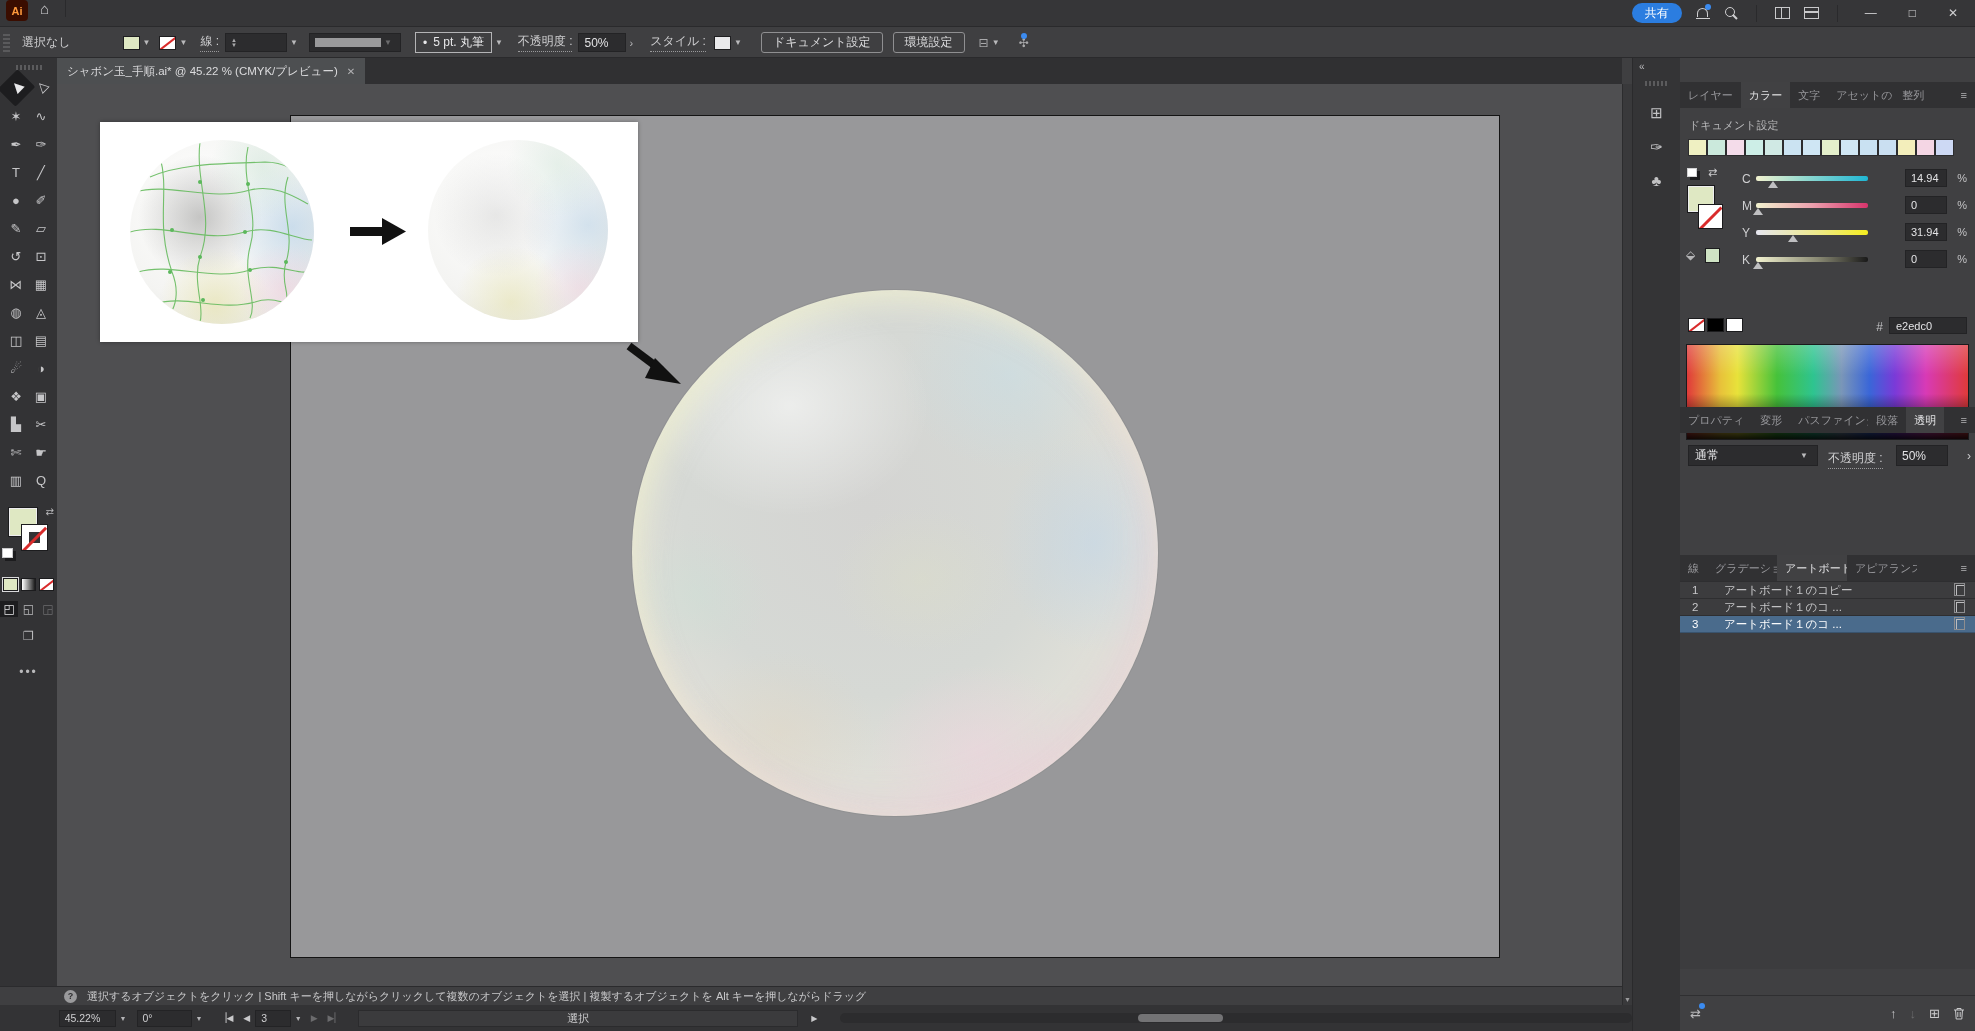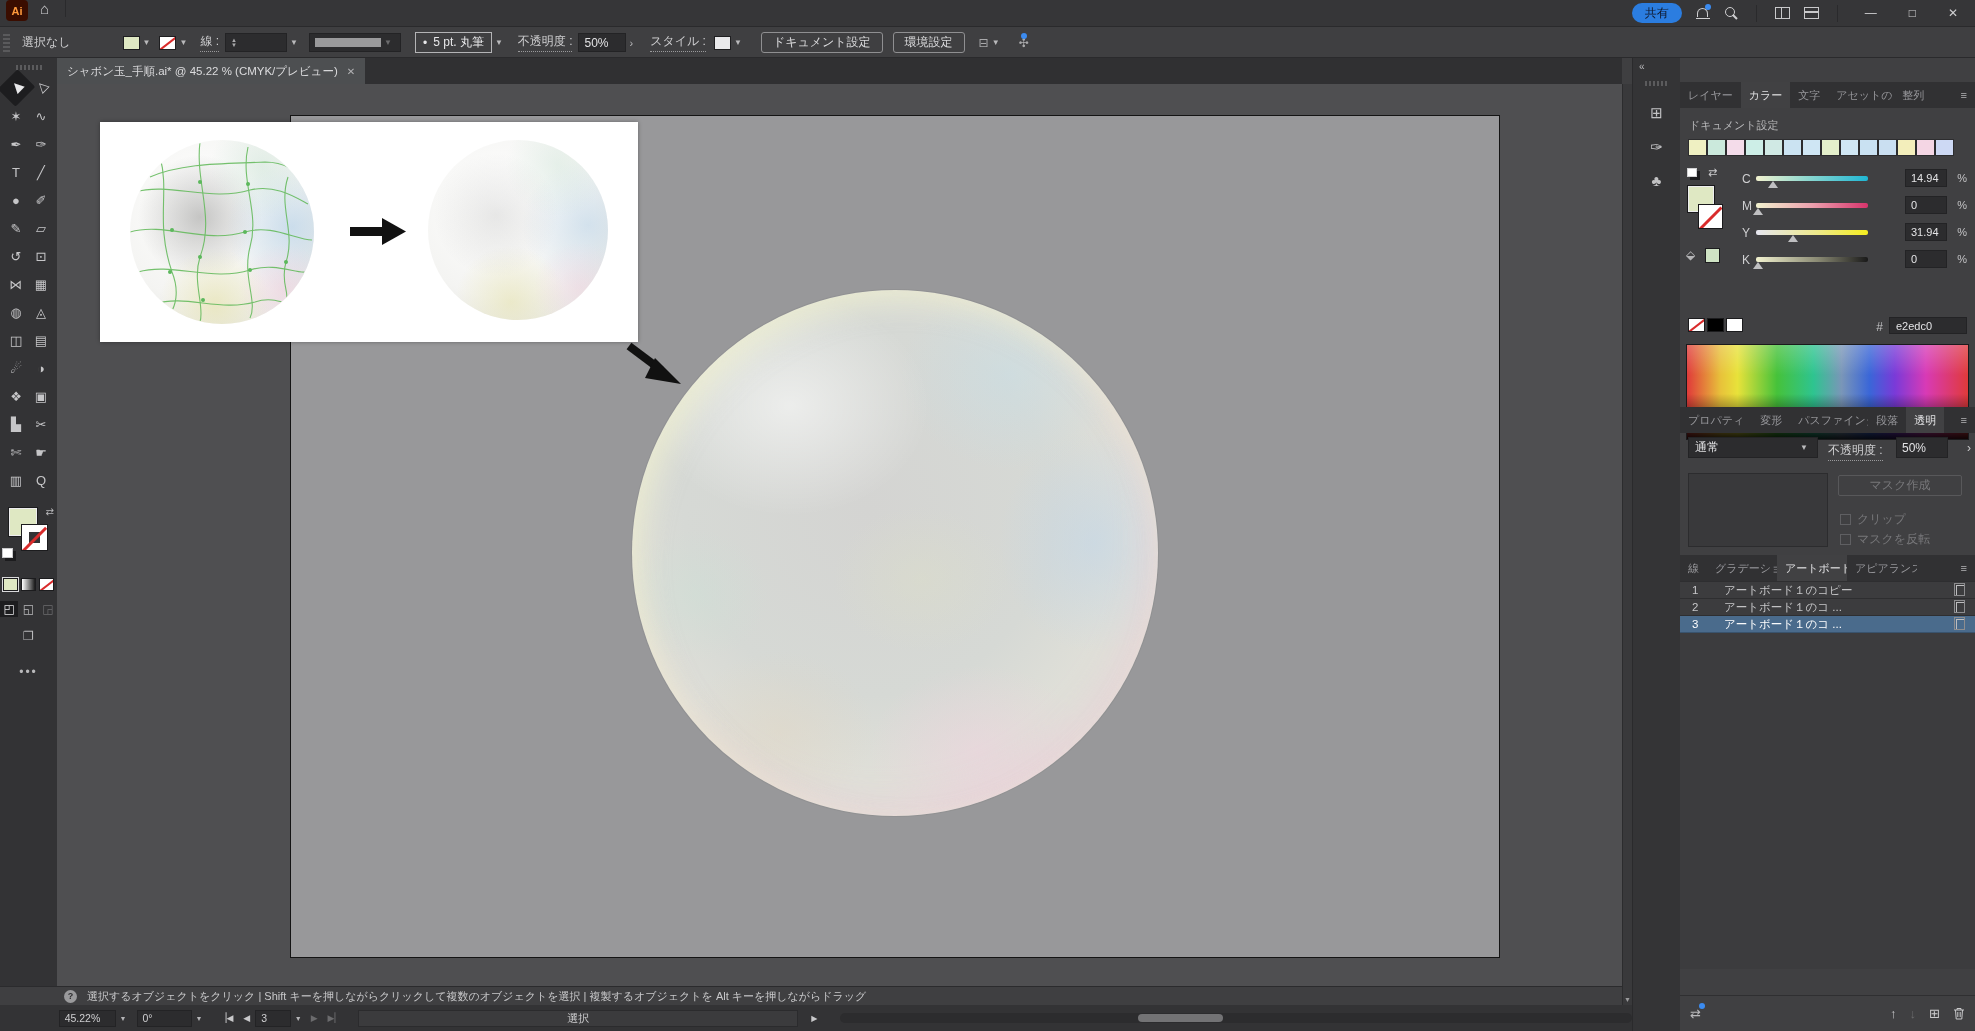--- a/index.html
+++ b/index.html
@@ -7,21 +7,21 @@
 body{position:relative;background:#3f3f41;font-family:"Liberation Sans","DejaVu Sans",sans-serif;color:#d6d6d8;font-size:12px}
 .abs{position:absolute}
 
 #titlebar{left:0;top:0;width:1975px;height:27px;background:#363638;display:flex;border-bottom:1px solid #2a2a2c}
 #ai-logo{width:22px;height:21px;margin-left:6px;background:#3a0d00;color:#ff9a3c;font-weight:bold;font-size:11px;display:flex;align-items:center;justify-content:center;border-radius:4px}
 .home{font-size:15px;color:#d0d0d2;padding:0 12px}
 .vsep{width:1px;height:17px;background:#2a2a2c;margin:0 4px}
 #menus{display:flex}
 #menus .menu-item{padding:0 11px;line-height:26px;font-size:12.5px;color:#d2d2d4;white-space:nowrap}
 #tb-right{margin-left:auto;display:flex;align-items:center;gap:14px;padding-right:8px}
-.share-btn{background:#2b7de0;color:#0f172a;font-size:12px;line-height:20px;padding:0 13px;border-radius:11px}
+.share-btn{background:#2b7de0;color:#ffffff;font-size:12px;line-height:20px;padding:0 13px;border-radius:11px}
 .bell{position:relative;width:14px;height:14px}
 .bell i{display:block;width:11px;height:9px;margin:2px auto 0;border:1.5px solid #cfcfd1;border-bottom:none;border-radius:6px 6px 0 0}
 .bell::after{content:"";position:absolute;left:0;right:0;bottom:1px;height:1.5px;background:#cfcfd1}
 .bell .dot{position:absolute;top:-2px;right:-1px;width:6px;height:6px;border-radius:50%;background:#3b8bf0}
 .mag{position:relative;width:14px;height:14px}
 .mag::before{content:"";position:absolute;top:1px;left:1px;width:8px;height:8px;border:1.6px solid #cfcfd1;border-radius:50%}
 .mag::after{content:"";position:absolute;width:6px;height:1.6px;background:#cfcfd1;right:0;bottom:2px;transform:rotate(45deg)}
 .ws{width:15px;height:12px;border:1.5px solid #c9c9cb;position:relative}
 .ws.a::before{content:"";position:absolute;left:5px;top:0;bottom:0;width:1.5px;background:#c9c9cb}
 .ws.b::before{content:"";position:absolute;left:0;right:0;top:3px;height:1.5px;background:#c9c9cb}
@@ -122,21 +122,21 @@
 .sl-val{position:absolute;right:28px;top:1px;width:42px;height:18px;background:#2c2c2e;border:1px solid #232325;color:#e4e4e6;font-size:11px;padding:2px 0 0 5px;overflow:hidden;white-space:nowrap}
 .sl-unit{position:absolute;right:8px;top:4px;font-size:11px;color:#c2c2c4}
 #bw-row{position:relative;height:22px}
 .bw{position:absolute;top:2px;width:17px;height:14px;border:1px solid #1c1c1e}
 #hexlbl{position:absolute;right:92px;top:4px;color:#c2c2c4}
 #hexfield{position:absolute;right:8px;top:1px;width:78px;height:17px;background:#2c2c2e;border:1px solid #232325;color:#e4e4e6;font-size:11px;padding:2px 0 0 6px}
 #spectrum{margin:6px 6px 0;height:96px;border:1px solid #1a1a1c;
  background:linear-gradient(to bottom,rgba(255,255,255,.22),transparent 32%,transparent 52%,rgba(0,0,0,.92)),
  linear-gradient(90deg,#e03a3a,#e8c23a 12%,#e8e23a 18%,#46c23a 32%,#2ec490 45%,#7a96b8 55%,#3a66d8 65%,#7a3ad8 74%,#d83ab6 85%,#e03a3a)}
 #p-trans{position:absolute;left:0;top:349px;width:295px}
-#blend-row{position:relative;height:34px;}
+#blend-row{position:relative;height:34px;margin-top:8px}
 #blend-dd{position:absolute;left:8px;top:4px;width:130px;height:21px;background:#2c2c2e;border:1px solid #232325;display:flex;align-items:center;padding:0 6px;color:#e2e2e4}
 #blend-dd .ddv{margin-left:auto}
 #tr-oplbl{position:absolute;left:148px;top:9px}
 #tr-opfield{position:absolute;left:216px;top:4px;width:52px;height:21px}
 #tr-arrow{position:absolute;right:4px;top:8px;color:#c9c9cb}
 #mask-area{position:relative;height:102px}
 #mask-thumb{position:absolute;left:8px;top:6px;width:140px;height:74px;background:#39393b;border:1px solid #2c2c2e}
 #mask-btn{position:absolute;left:158px;top:8px;width:124px;height:21px;border:1px solid #58585a;border-radius:2px;color:#77777a;display:flex;align-items:center;justify-content:center}
 .chk{position:absolute;left:160px;display:flex;align-items:center;gap:6px;color:#77777a}
 .chk .box{width:11px;height:11px;border:1px solid #5f5f62}
@@ -520,32 +520,20 @@
     </div>
     <div id="blend-row">
       <span id="blend-dd">
         <span>通常</span>
         <span class="ddv">▼</span>
       </span>
       <span id="tr-oplbl" class="ulbl">不透明度 :</span>
       <span id="tr-opfield" class="field">50%</span>
       <span id="tr-arrow">›</span>
     </div>
-    <div id="mask-area">
-      <div id="mask-thumb"></div>
-      <span id="mask-btn">マスク作成</span>
-      <span class="chk" style="top:44px">
-        <span class="box"></span>
-        <span>クリップ</span>
-      </span>
-      <span class="chk" style="top:64px">
-        <span class="box"></span>
-        <span>マスクを反転</span>
-      </span>
-    </div>
   </div>
 
   <div id="p-art">
     <div class="ptabs">
       <div style="display:flex">
 
       <span class="ptab clip64">線</span>
           <span class="ptab clip64">グラデーション</span>
           <span class="ptab clip64 active">アートボード</span>
           <span class="ptab clip64">アピアランス</span>

